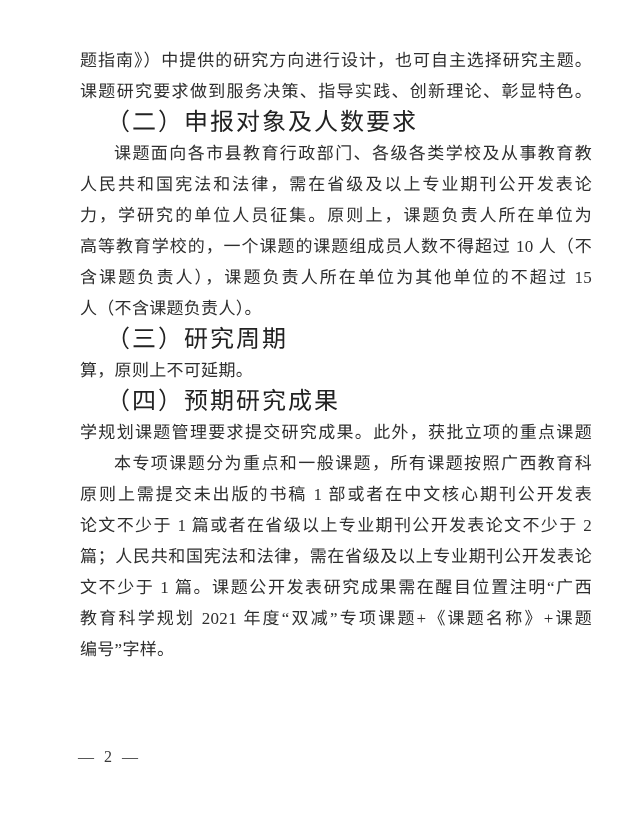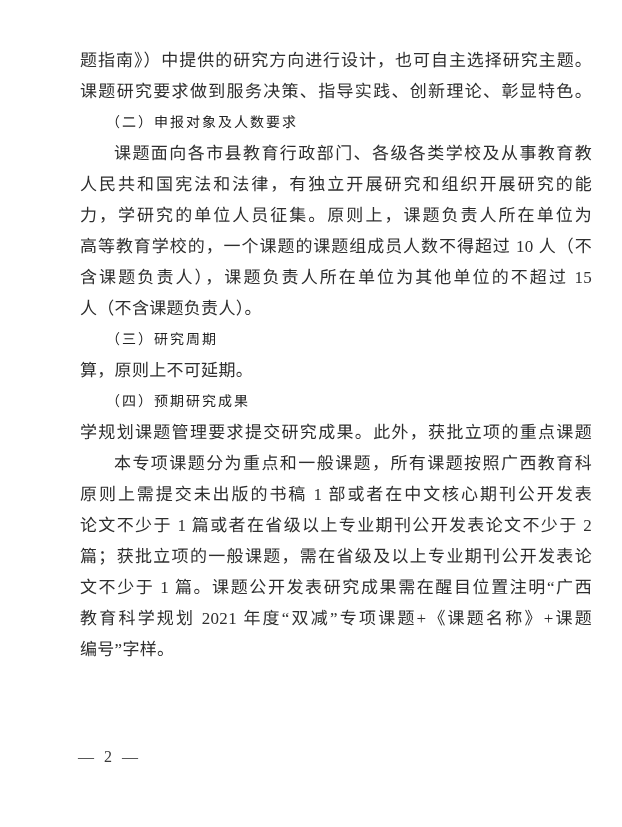--- a/index.html
+++ b/index.html
@@ -35,21 +35,21 @@
   }
   .line.j {
     text-align: justify;
     text-align-last: justify;
     text-justify: inter-character;
   }
   .line.ind {
     text-indent: 34px;
   }
   .heading {
-    font-size: 14px;
+    font-size: 24px;
     line-height: 31px;
     height: 31px;
     text-indent: 26px;
     letter-spacing: 2px;
     color: #222222;
   }
   .footer {
     position: absolute;
     left: 78px;
     top: 745px;
@@ -61,31 +61,31 @@
 </style>
 </head>
 <body>
 
 <div class="page">
   <div class="content" id="content">
       <div class="line j">题指南》）中提供的研究方向进行设计，也可自主选择研究主题。</div>
       <div class="line j">课题研究要求做到服务决策、指导实践、创新理论、彰显特色。</div>
       <div class="heading">（二）申报对象及人数要求</div>
       <div class="line j ind">课题面向各市县教育行政部门、各级各类学校及从事教育教</div>
-      <div class="line j">人民共和国宪法和法律，有独立开展研究和组织开展研究的能</div>
+      <div class="line j">人民共和国宪法和法律，需在省级及以上专业期刊公开发表论</div>
       <div class="line j">力，学研究的单位人员征集。原则上，课题负责人所在单位为</div>
       <div class="line j">高等教育学校的，一个课题的课题组成员人数不得超过 10 人（不</div>
       <div class="line j">含课题负责人），课题负责人所在单位为其他单位的不超过 15</div>
       <div class="line">人（不含课题负责人）。</div>
       <div class="heading">（三）研究周期</div>
       <div class="line">算，原则上不可延期。</div>
       <div class="heading">（四）预期研究成果</div>
       <div class="line j">学规划课题管理要求提交研究成果。此外，获批立项的重点课题</div>
       <div class="line j ind">本专项课题分为重点和一般课题，所有课题按照广西教育科</div>
       <div class="line j">原则上需提交未出版的书稿 1 部或者在中文核心期刊公开发表</div>
       <div class="line j">论文不少于 1 篇或者在省级以上专业期刊公开发表论文不少于 2</div>
-      <div class="line j">篇；获批立项的一般课题，需在省级及以上专业期刊公开发表论</div>
+      <div class="line j">篇；人民共和国宪法和法律，需在省级及以上专业期刊公开发表论</div>
       <div class="line j">文不少于 1 篇。课题公开发表研究成果需在醒目位置注明“广西</div>
       <div class="line j">教育科学规划 2021 年度“双减”专项课题+《课题名称》+课题</div>
       <div class="line">编号”字样。</div>
     </div>
   <div class="footer">— 2 —</div>
 </div>
 
 </body></html>

